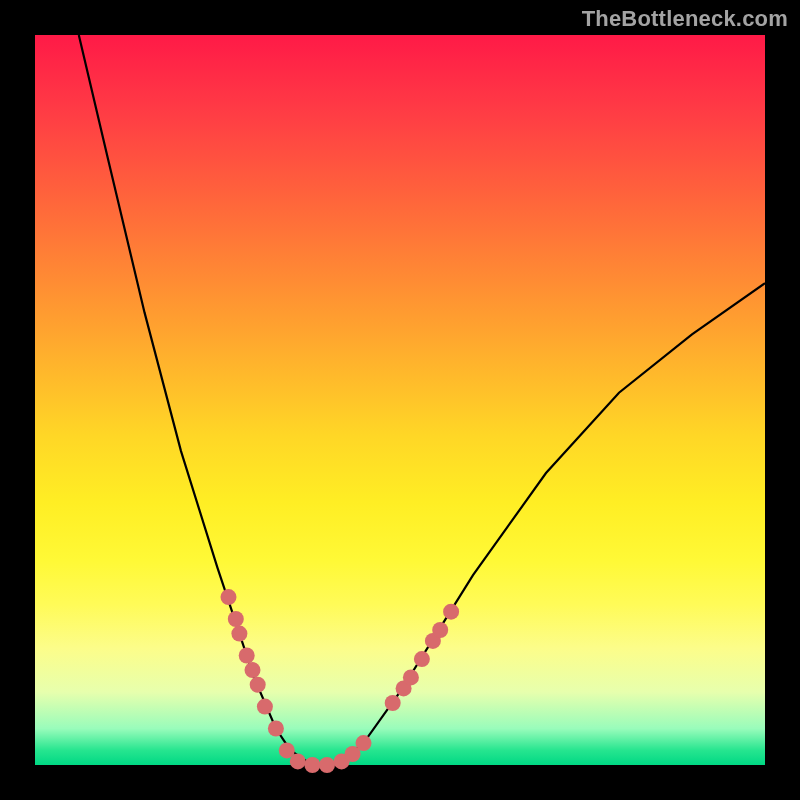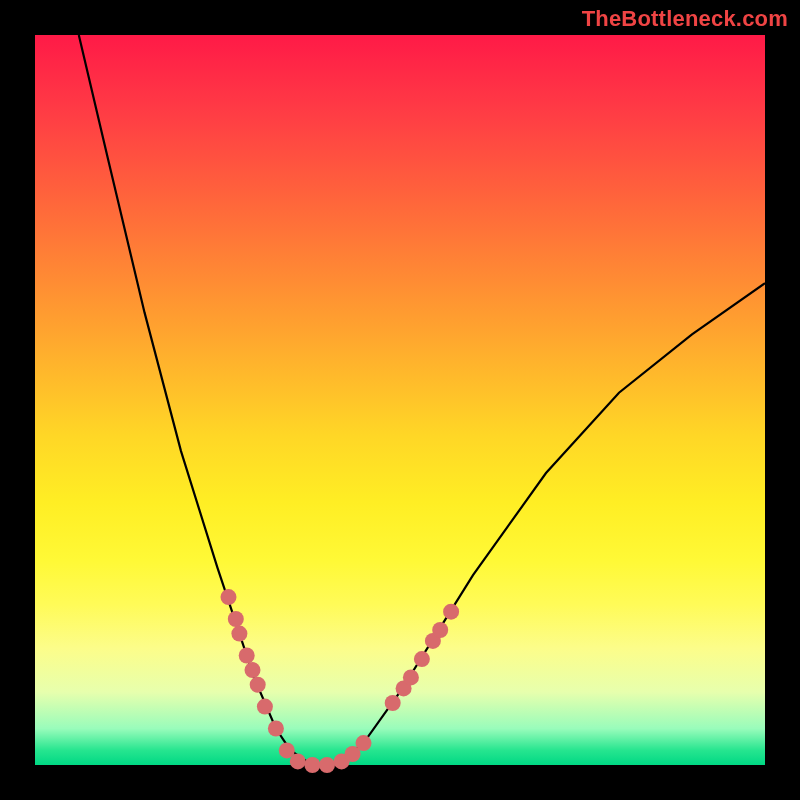--- a/index.html
+++ b/index.html
@@ -41,21 +41,21 @@
       #00d884 100%
     );
   }
   .watermark {
     position: absolute;
     top: 6px;
     right: 12px;
     font-family: Arial, Helvetica, sans-serif;
     font-size: 22px;
     font-weight: 600;
-    color: #ef4444;
+    color: #a3a3a3;
     letter-spacing: 0.2px;
     user-select: none;
   }
   svg.curve {
     position: absolute;
     left: 0;
     top: 0;
     width: 730px;
     height: 730px;
     overflow: visible;

